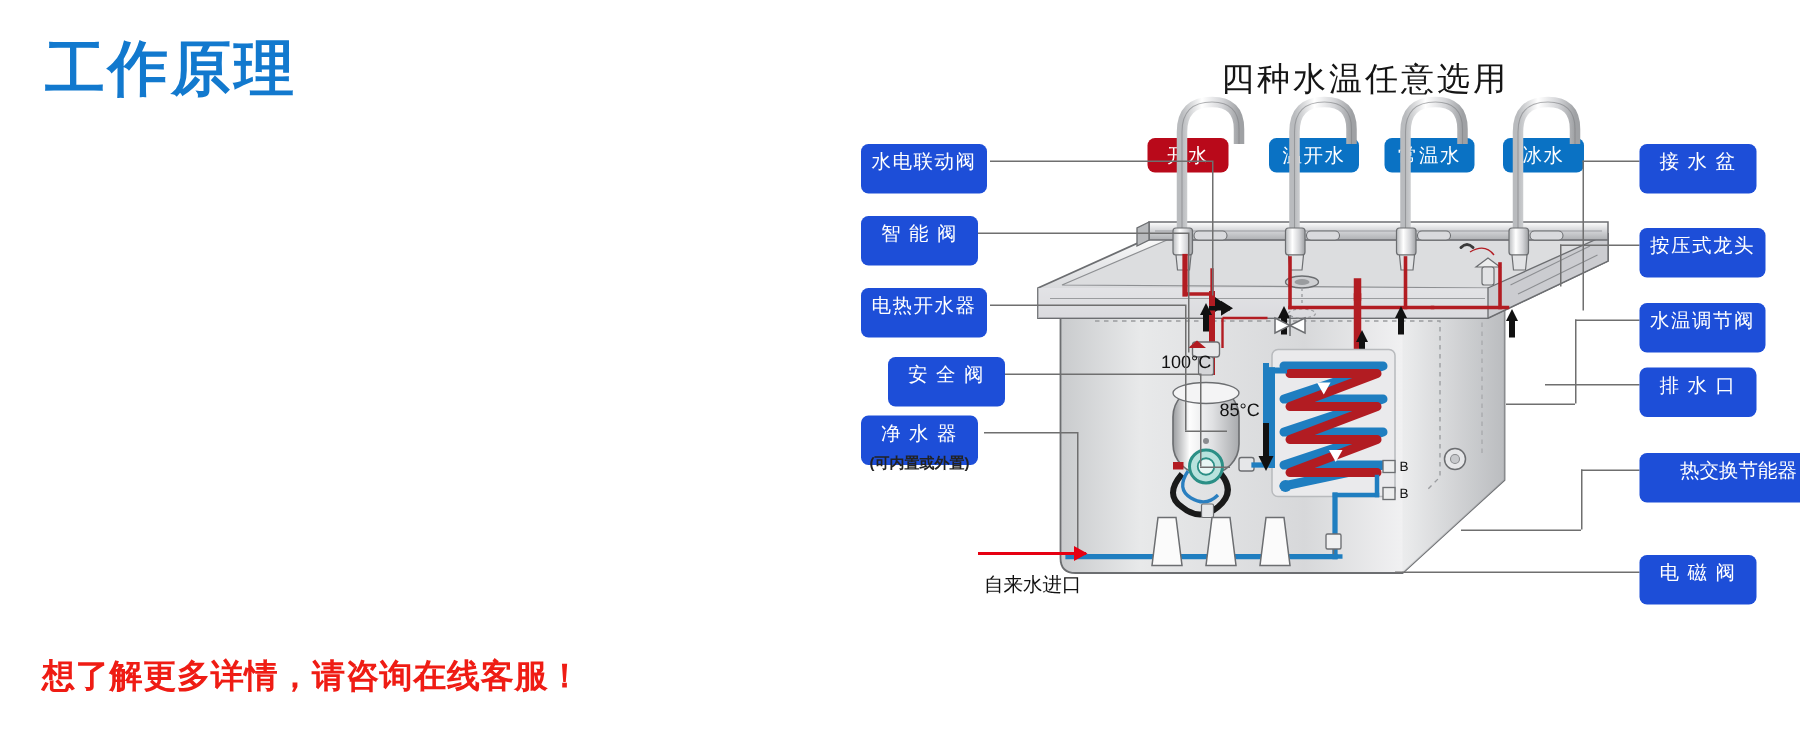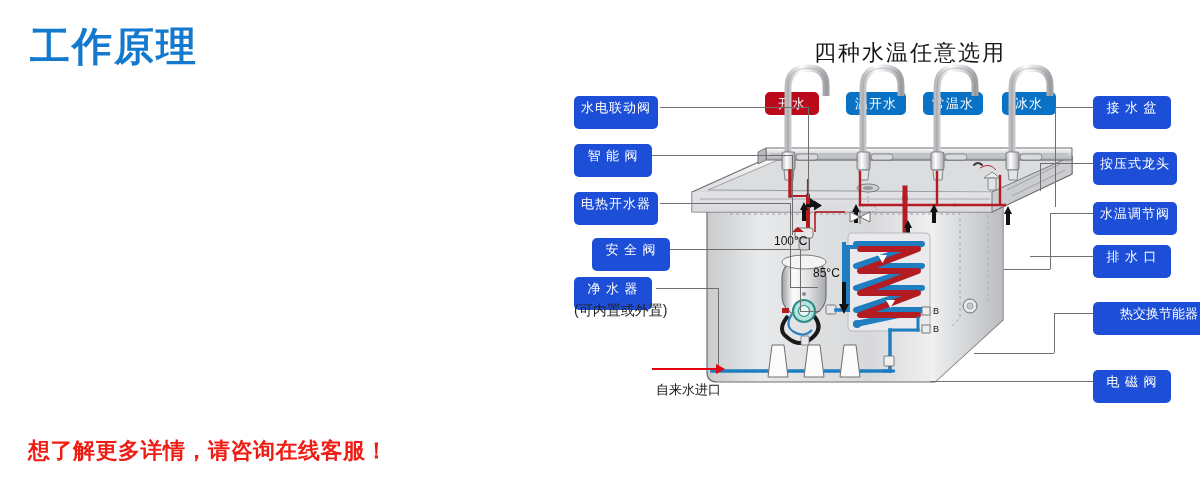--- a/index.html
+++ b/index.html
@@ -52,22 +52,23 @@
 
   
   .chip{
     position:absolute;height:33px;line-height:23px;
     background:#1d4ed8;color:#fff;border-radius:5px;
     font-size:13px;text-align:center;white-space:nowrap;
     letter-spacing:1px;font-weight:500;
   }
   .chip.tight{letter-spacing:0px;}
   .sub-note{
-    position:absolute;font-size:14px;color:#222;white-space:nowrap;
+    position:absolute;font-size:10px;color:#222;white-space:nowrap;
     letter-spacing:0px;
+    font-weight:bold;
   }
 
   
   .ll{position:absolute;background:#6f6f6f;}
   .ll.h{height:1px;}
   .ll.v{width:1px;}
 
   
   .inlet-arrow{position:absolute;left:92px;top:368px;width:72px;height:2px;background:#e60012;}
   .inlet-arrow:after{

